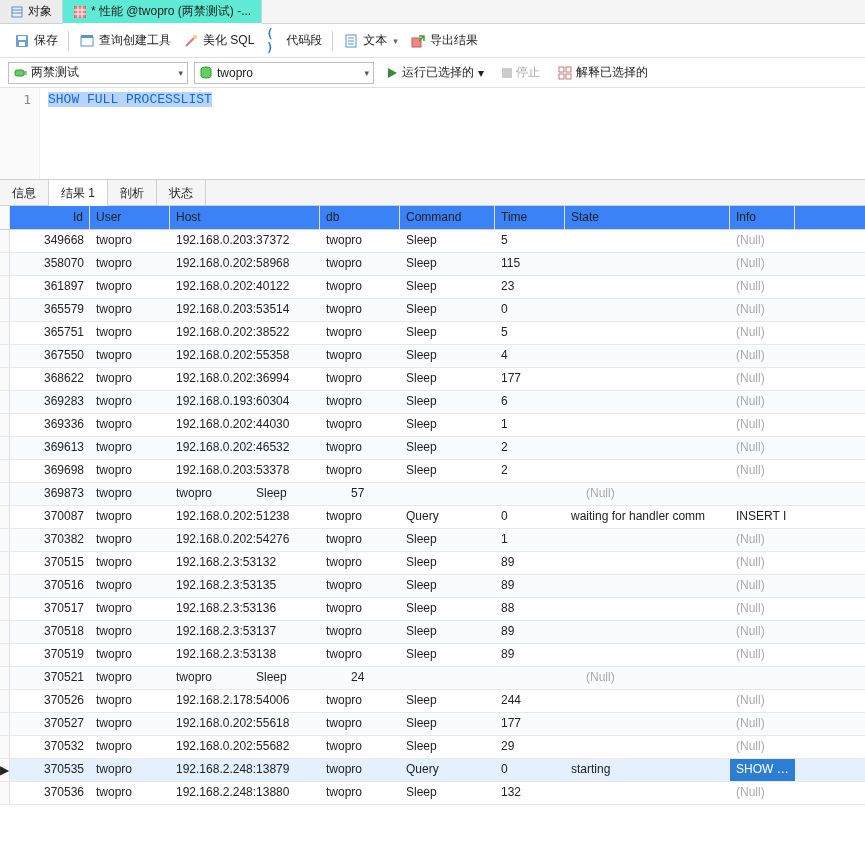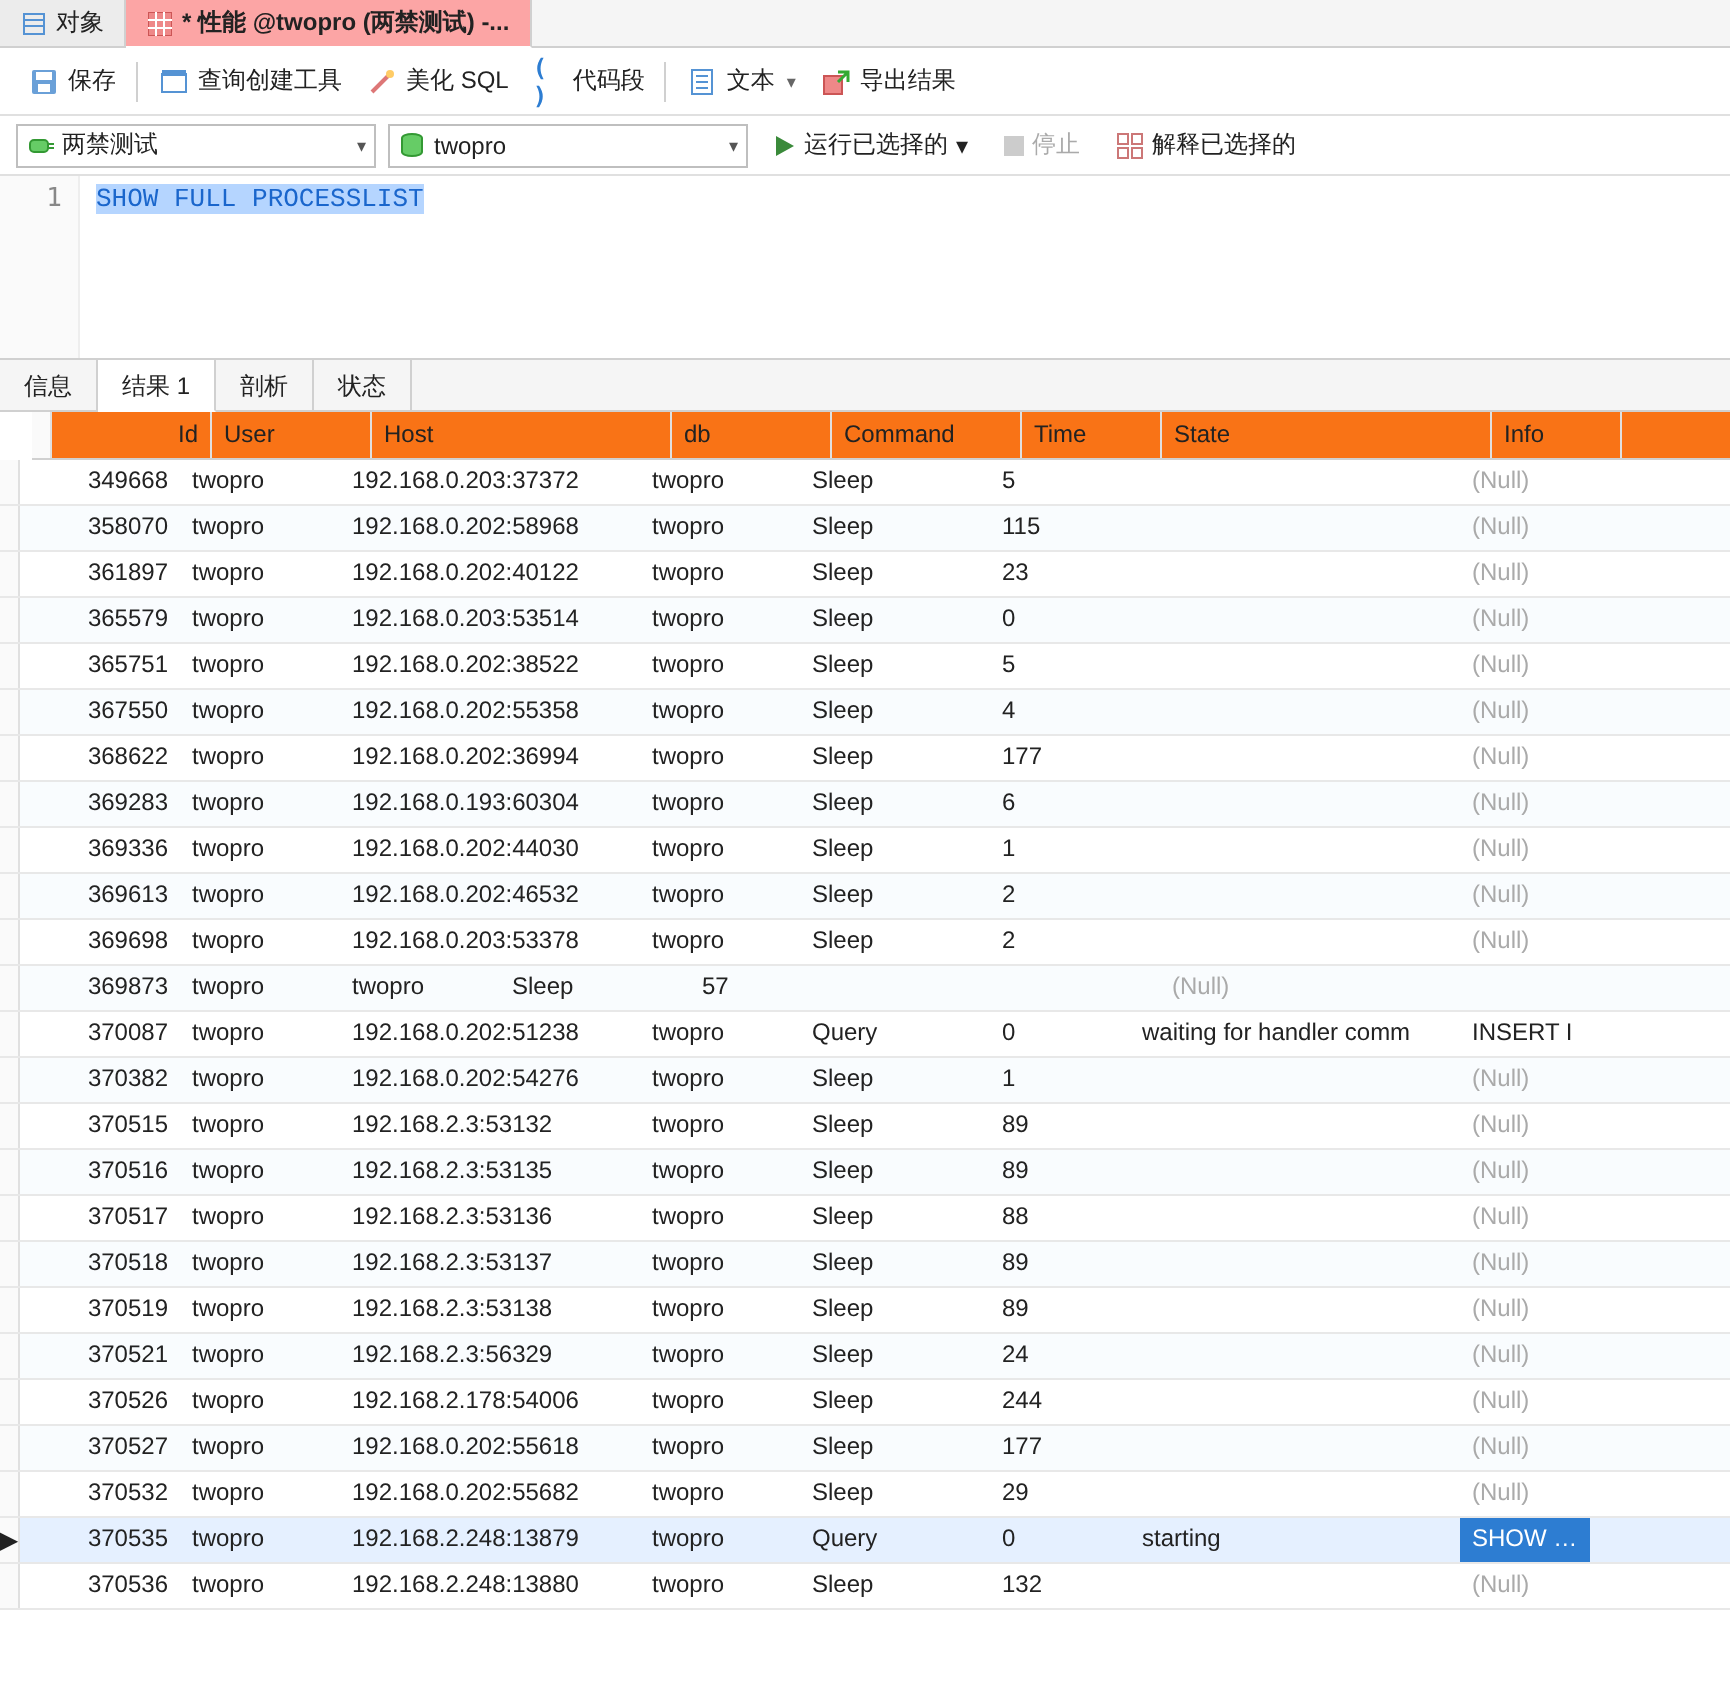--- a/index.html
+++ b/index.html
@@ -1,20 +1,20 @@
 <!DOCTYPE html>
 <html><head>
 <meta charset="utf-8">
 <style>
 * { box-sizing: border-box; margin: 0; padding: 0; }
 body { font-family: "Microsoft YaHei", "Segoe UI", Arial, sans-serif; font-size: 12px; background: #fff; color: #222; width: 865px; height: 850px; overflow: hidden; }
 
 .tabs-top { display: flex; height: 24px; border-bottom: 1px solid #d0d0d0; background: #f5f5f5; }
 .tabs-top .tab { display: flex; align-items: center; gap: 4px; padding: 0 10px; border-right: 1px solid #d0d0d0; background: #ececec; cursor: pointer; }
-.tabs-top .tab.active { background: #fca5a5; border-bottom: 1px solid #fff; margin-bottom: -1px; font-weight: bold; }
+.tabs-top .tab.active { background: #5eead4; border-bottom: 1px solid #fff; margin-bottom: -1px; font-weight: normal; }
 .tabs-top .tab .ico { width: 14px; height: 14px; display: inline-flex; align-items: center; justify-content: center; }
 
 .toolbar { display: flex; align-items: center; height: 34px; padding: 0 8px; gap: 0; border-bottom: 1px solid #e0e0e0; }
 .toolbar .btn { display: flex; align-items: center; gap: 4px; padding: 3px 6px; border-radius: 3px; cursor: pointer; }
 .toolbar .sep { width: 1px; height: 20px; background: #d0d0d0; margin: 0 4px; }
 .toolbar .ico { width: 16px; height: 16px; display: inline-flex; align-items: center; justify-content: center; }
 .toolbar .drop { color: #666; font-size: 9px; margin-left: 2px; }
 
 .run-bar { display: flex; align-items: center; height: 30px; padding: 0 8px; gap: 6px; border-bottom: 1px solid #e0e0e0; }
 .combo { display: flex; align-items: center; border: 1px solid #bfbfbf; background: #fff; height: 22px; padding: 0 4px; gap: 4px; }
@@ -30,21 +30,21 @@
 .code .sql { display: inline; }
 .sql-sel { background: #b5d5ff; }
 .sql-kw { color: #1a66cc; }
 
 .mid-tabs { display: flex; height: 26px; background: #f5f5f5; border-bottom: 1px solid #d0d0d0; }
 .mid-tabs .mtab { padding: 5px 12px; border-right: 1px solid #d0d0d0; cursor: pointer; }
 .mid-tabs .mtab.active { background: #fff; border-bottom: 1px solid #fff; margin-bottom: -1px; }
 
 .grid { height: 640px; overflow: hidden; }
 .grid-head, .grid-row { display: flex; border-bottom: 1px solid #e8e8e8; }
-.grid-head { background: #f97316; height: 24px; border-bottom: 1px solid #d0d0d0; margin-left: 16px; }
+.grid-head { background: #3b82f6; height: 24px; border-bottom: 1px solid #d0d0d0; }
 .grid-head .cell { border-right: 1px solid #e0e0e0; padding: 4px 6px; font-weight: normal; color: #222; }
 .grid-row { height: 23px; }
 .grid-row:nth-child(even) { background: #f9fcfe; }
 .grid-row.sel { background: #e5f0ff; }
 .grid-row .cell { padding: 3px 6px; white-space: nowrap; overflow: hidden; text-overflow: ellipsis; }
 .rowhead { width: 10px; flex-shrink: 0; border-right: 1px solid #e0e0e0; background: #fafafa; display: flex; align-items: center; justify-content: center; }
 .c-id    { width: 80px; text-align: right; }
 .c-user  { width: 80px; }
 .c-host  { width: 150px; }
 .c-db    { width: 80px; }
@@ -429,21 +429,20 @@
         <div class="cell c-db">twopro</div>
         <div class="cell c-cmd">Sleep</div>
         <div class="cell c-time">89</div>
         <div class="cell c-state"></div>
         <div class="cell c-info null">(Null)</div>
       </div>
       <div class="grid-row">
         <div class="rowhead"></div>
         <div class="cell c-id">370521</div>
         <div class="cell c-user">twopro</div>
-        <div class="cell c-host">192.168.2.3:56329</div>
         <div class="cell c-db">twopro</div>
         <div class="cell c-cmd">Sleep</div>
         <div class="cell c-time">24</div>
         <div class="cell c-state"></div>
         <div class="cell c-info null">(Null)</div>
       </div>
       <div class="grid-row">
         <div class="rowhead"></div>
         <div class="cell c-id">370526</div>
         <div class="cell c-user">twopro</div>

